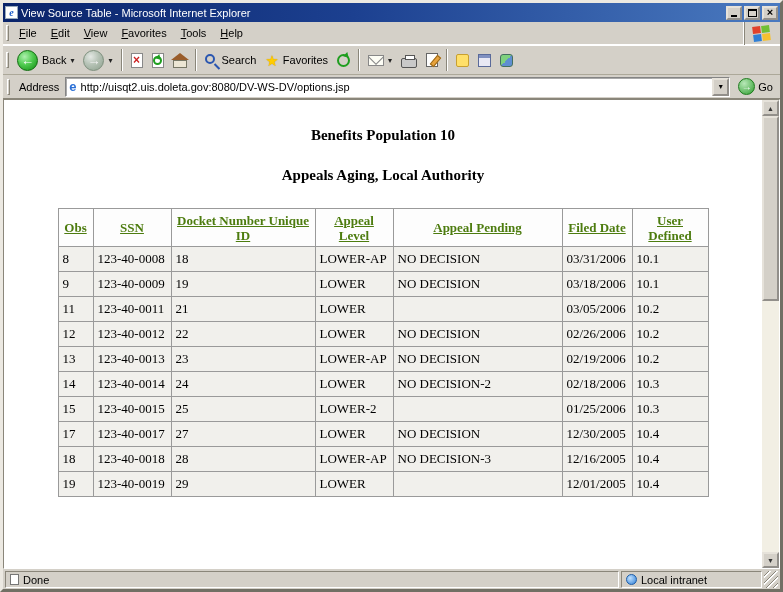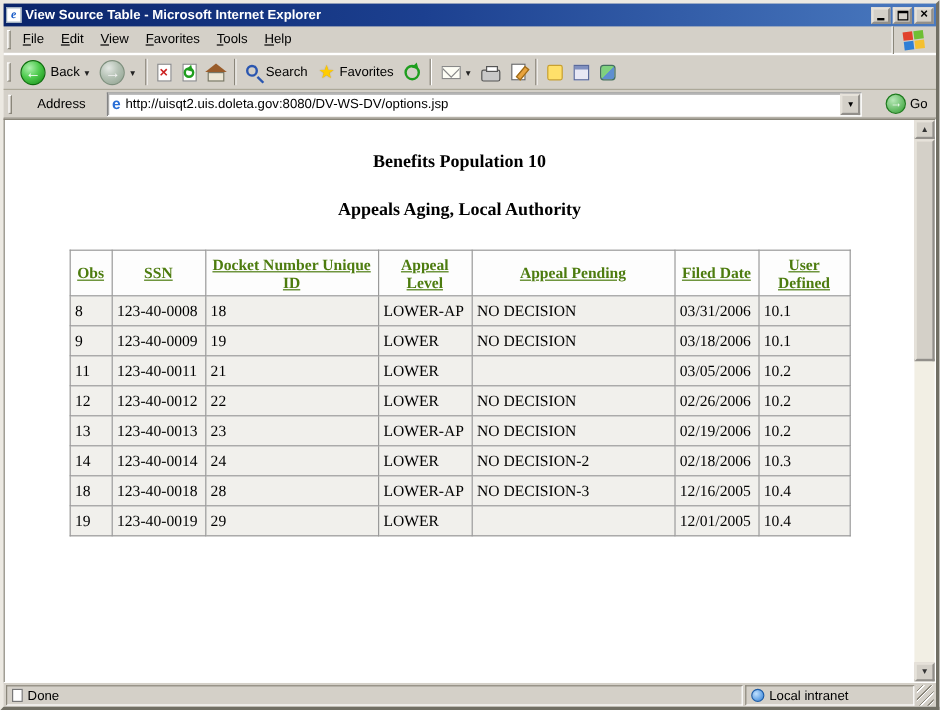--- a/index.html
+++ b/index.html
@@ -16,21 +16,21 @@
 
   
   .titlebar {
     flex: none; height: 19px;
     background: linear-gradient(90deg, #0a246a 0%, #1c4090 45%, #4a7ac0 100%);
     display: flex; align-items: center; gap: 3px; padding: 1px 2px;
   }
   .title-icon { width: 13px; height: 13px; background: #fff; border:1px solid #9ab;
     display:flex; align-items:center; justify-content:center;
     font: italic bold 10px "Liberation Serif", serif; color:#1a5cc8; flex:none; }
-  .title-text { flex: 1; color:#fff; font-weight:bold; font-size:11px;
+  .title-text { flex: 1; color:#fff; font-weight:normal; font-size:11px;
     white-space:nowrap; overflow:hidden; }
   .winbtns { display:flex; gap:2px; flex:none; }
   .winbtn { width:16px; height:14px; background:#d4d0c8; border:2px outset #e6e2da;
     display:flex; align-items:center; justify-content:center; font-size:11px;
     font-weight:bold; line-height:1; padding:0; }
   .glyph-min { width:6px; height:2px; background:#000; margin-top:7px; }
   .glyph-max { width:9px; height:8px; border:1px solid #000; border-top-width:2px; }
 
   
   .menubar { flex:none; height:23px; display:flex; align-items:center;
@@ -93,21 +93,21 @@
     background:#e8a33d; border:1px solid #9a6a1c; transform:rotate(40deg); left:6px; top:1px; }
   .discuss { width:13px; height:13px; background:#ffe06a; border:1px solid #c8a030;
     border-radius:2px; flex:none; }
   .research { width:13px; height:13px; background:#e8e8f4; border:1px solid #5a6a9a;
     box-shadow: inset 0 3px 0 #8090c0; flex:none; }
   .messenger { width:13px; height:13px; border-radius:3px;
     background: linear-gradient(135deg, #7fd17f 0 50%, #5f8fd1 50% 100%);
     border:1px solid #44705f; flex:none; }
 
   
-  .addressbar { flex:none; height:24px; display:flex; align-items:center; gap:16px;
+  .addressbar { flex:none; height:24px; display:flex; align-items:center; gap:4px;
     padding:1px 3px; border-bottom:1px solid #8a867a; }
   .addr-label { padding:0 2px; }
   .addr-field { flex:1; height:20px; background:#fff;
     border:1px solid #848484; border-bottom-color:#fff; border-right-color:#fff;
     box-shadow: inset 1px 1px 0 rgba(64,64,64,.45);
     display:flex; align-items:center; gap:4px; padding-left:3px; overflow:hidden; }
   .ie-e { color:#2a6fd6; font-weight:bold; font-size:13px; line-height:1; flex:none; }
   .addr-url { white-space:nowrap; overflow:hidden; flex:1; }
   .addr-drop { width:17px; height:18px; background:#d4d0c8; border:2px outset #e6e2da;
     font-size:8px; display:flex; align-items:center; justify-content:center;
@@ -363,20 +363,38 @@
             <tr>
               <td>14</td>
               <td>123-40-0014</td>
               <td>24</td>
               <td>LOWER</td>
               <td>NO DECISION-2</td>
               <td>02/18/2006</td>
               <td>10.3</td>
             </tr>
             <tr>
+              <td>15</td>
+              <td>123-40-0015</td>
+              <td>25</td>
+              <td>LOWER-2</td>
+              <td></td>
+              <td>01/25/2006</td>
+              <td>10.3</td>
+            </tr>
+            <tr>
+              <td>17</td>
+              <td>123-40-0017</td>
+              <td>27</td>
+              <td>LOWER</td>
+              <td>NO DECISION</td>
+              <td>12/30/2005</td>
+              <td>10.4</td>
+            </tr>
+            <tr>
               <td>18</td>
               <td>123-40-0018</td>
               <td>28</td>
               <td>LOWER-AP</td>
               <td>NO DECISION-3</td>
               <td>12/16/2005</td>
               <td>10.4</td>
             </tr>
             <tr>
               <td>19</td>

